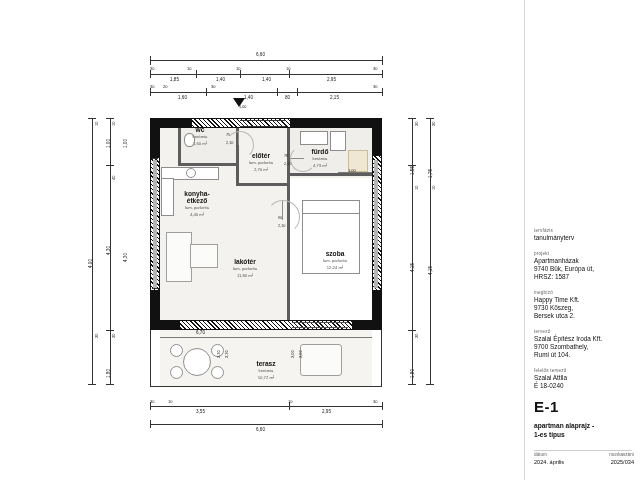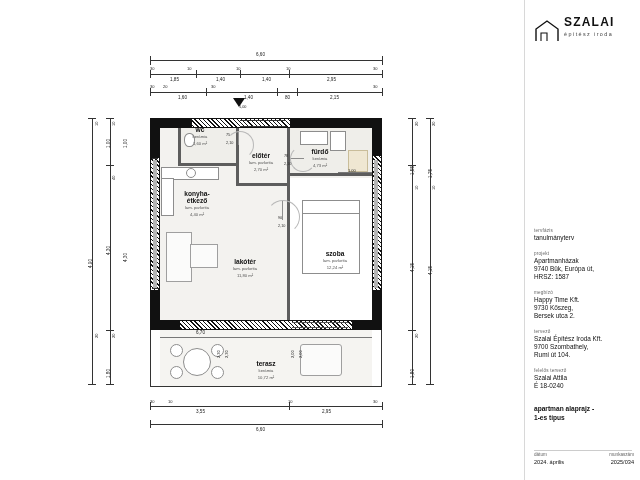--- a/index.html
+++ b/index.html
@@ -323,32 +323,20 @@
     <div class="rl" style="left:240px;top:360px;width:52px;">
       <div class="n">terasz</div>
       <div class="m">kerámia</div>
       <div class="m">10,72 m²</div>
     </div>
 
   </div>
 
   <div class="panel"></div>
 
-  <div class="logo">
-    <div class="mark">
-      <svg width="26" height="22" viewBox="0 0 26 22">
-        <path d="M2 21 V9 L13 1 L24 9 V21" fill="none" stroke="#111" stroke-width="1.4"></path>
-        <path d="M7 21 V13 H13 V21" fill="none" stroke="#111" stroke-width="1.1"></path>
-      </svg>
-    </div>
-    <div class="wordmark">
-      <div class="brand">SZALAI</div>
-      <div class="sub">építész iroda</div>
-    </div>
-  </div>
 
   <div class="meta">
     <div class="block">
       <div class="lbl">tervfázis</div>
       <div class="val">
         <div>tanulmányterv</div>
       </div>
     </div>
     <div class="block">
       <div class="lbl">projekt</div>
@@ -377,20 +365,21 @@
     <div class="block">
       <div class="lbl">felelős tervező</div>
       <div class="val">
         <div>Szalai Attila</div>
         <div>É 18-0240</div>
       </div>
     </div>
   </div>
 
   <div class="sheet">
+    <div class="code">E-1</div>
     <div class="title">
       <div>apartman alaprajz -</div>
       <div>1-es típus</div>
     </div>
   </div>
 
   <div class="hr"></div>
   <div class="footrow">
     <div>
       <div class="f">dátum</div>

